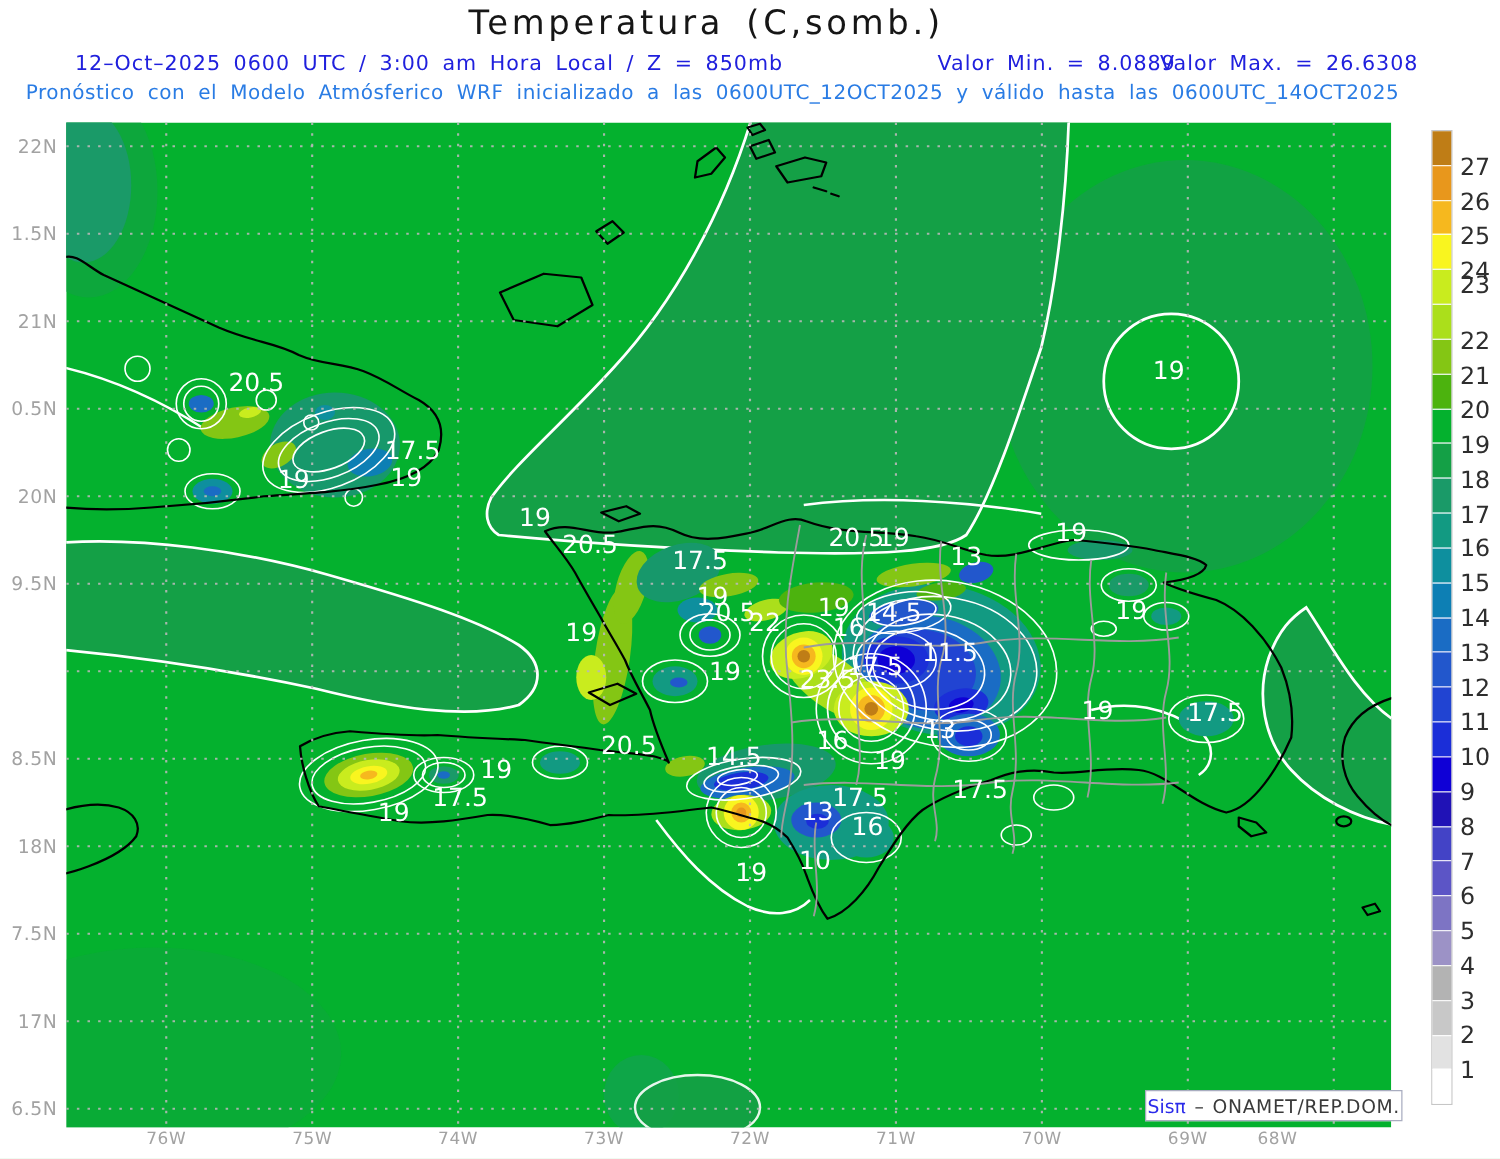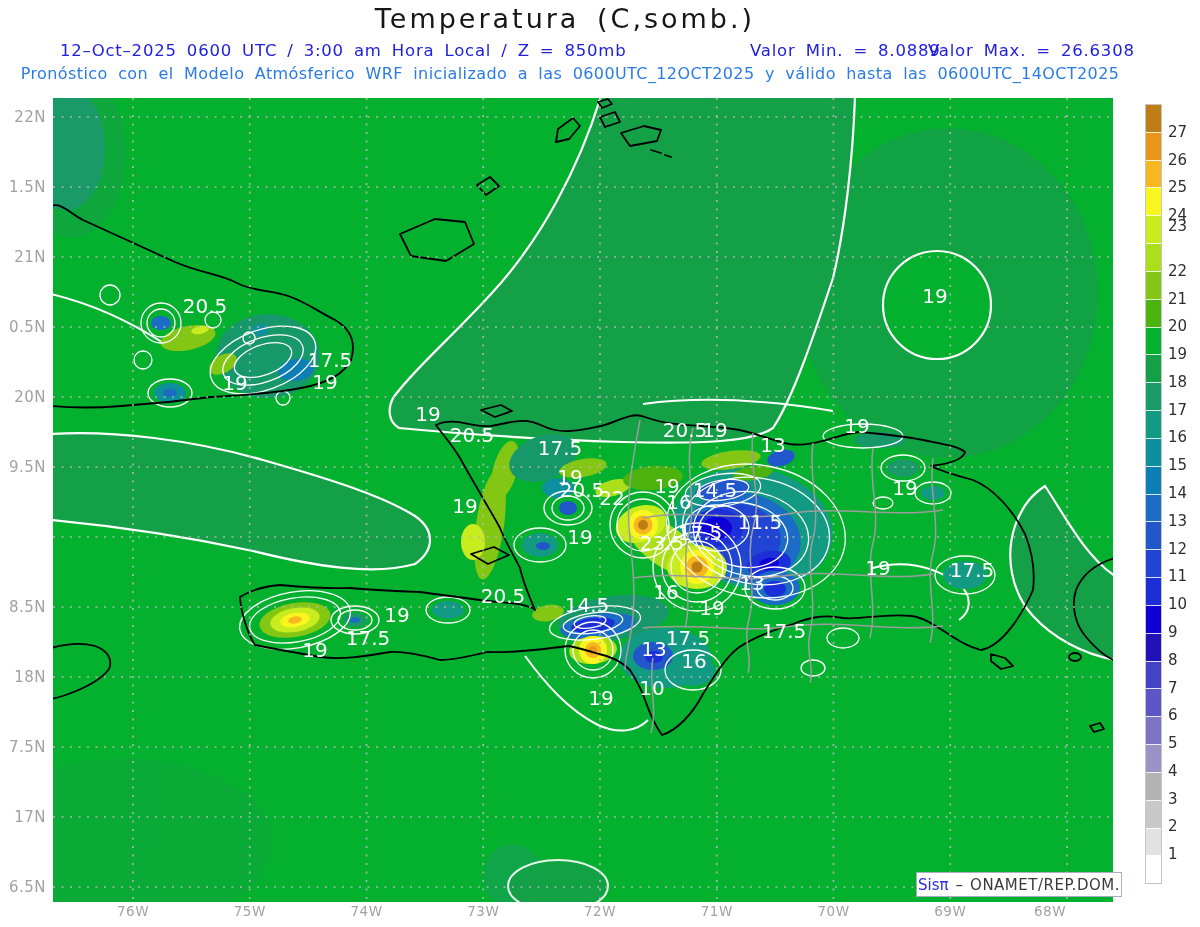--- a/index.html
+++ b/index.html
@@ -14,21 +14,21 @@
   .hdr-line2{top:64px;left:0;right:60px;text-align:center;font-size:16px;letter-spacing:.4px;
     word-spacing:5px;color:#2a7ce4;white-space:nowrap;}
   #map{left:53px;top:98px;width:1060px;height:804px;}
   #yaxis .ytick{position:absolute;left:0;width:46px;text-align:right;font-size:15px;color:#a2a2a2;letter-spacing:.5px;}
   #xaxis .xtick{position:absolute;top:903px;width:60px;text-align:center;font-size:13.5px;color:#a2a2a2;letter-spacing:.5px;}
   #colorbar{left:1145px;top:104px;width:17px;height:780px;display:flex;flex-direction:column;
     border:1px solid #c6c6c6;box-sizing:border-box;background:#fff;}
   #colorbar .cbseg{flex:1 1 0;border-top:1px solid rgba(255,255,255,.85);}
   #colorbar .cbseg:first-child{border-top:none;}
   #cblabels{left:1168px;top:104px;width:30px;height:780px;}
-  #cblabels .cblab{position:absolute;left:0;font-size:15px;color:#2e2e2e;}
+  #cblabels .cblab{position:absolute;left:0;font-size:19px;color:#2e2e2e;}
   #credit{left:916px;top:872px;width:206px;height:25px;background:#ffffff;border:1px solid #a9adc0;
     box-sizing:border-box;display:flex;align-items:center;justify-content:center;gap:7px;
     font-size:15px;white-space:nowrap;z-index:6;}
   #credit .brand{color:#2b2bea;}
   #credit .sep{color:#3a3a3a;}
   #credit .org{color:#3a3a3a;letter-spacing:.5px;}
   .clabel{fill:#ffffff;font-size:20px;font-family:"DejaVu Sans",sans-serif;text-anchor:middle;}
   svg{display:block;}
 </style>
 </head>
@@ -56,21 +56,21 @@
   </div>
 <div id="xaxis">
     <span class="xtick" style="left: 103px;">76W</span>
     <span class="xtick" style="left: 219.75px;">75W</span>
     <span class="xtick" style="left: 336.5px;">74W</span>
     <span class="xtick" style="left: 453.25px;">73W</span>
     <span class="xtick" style="left: 570px;">72W</span>
     <span class="xtick" style="left: 686.75px;">71W</span>
     <span class="xtick" style="left: 803.5px;">70W</span>
     <span class="xtick" style="left: 920.25px;">69W</span>
-    <span class="xtick" style="left: 1020px;">68W</span>
+    <span class="xtick" style="left: 992px;">68W</span>
   </div>
 
 <div id="map" class="abs">
 <svg id="mapsvg" width="1060" height="804" viewBox="0 0 1060 804">
 
   <g>
     <rect x="0" y="0" width="1060" height="804" fill="#04b12e"></rect>
     <ellipse cx="18" cy="55" rx="55" ry="85" fill="#14a046" opacity=".6"></ellipse>
     <ellipse cx="14" cy="50" rx="38" ry="62" fill="#1a9a68"></ellipse>
     <ellipse cx="895" cy="195" rx="150" ry="165" fill="#14a046" opacity=".85"></ellipse>

